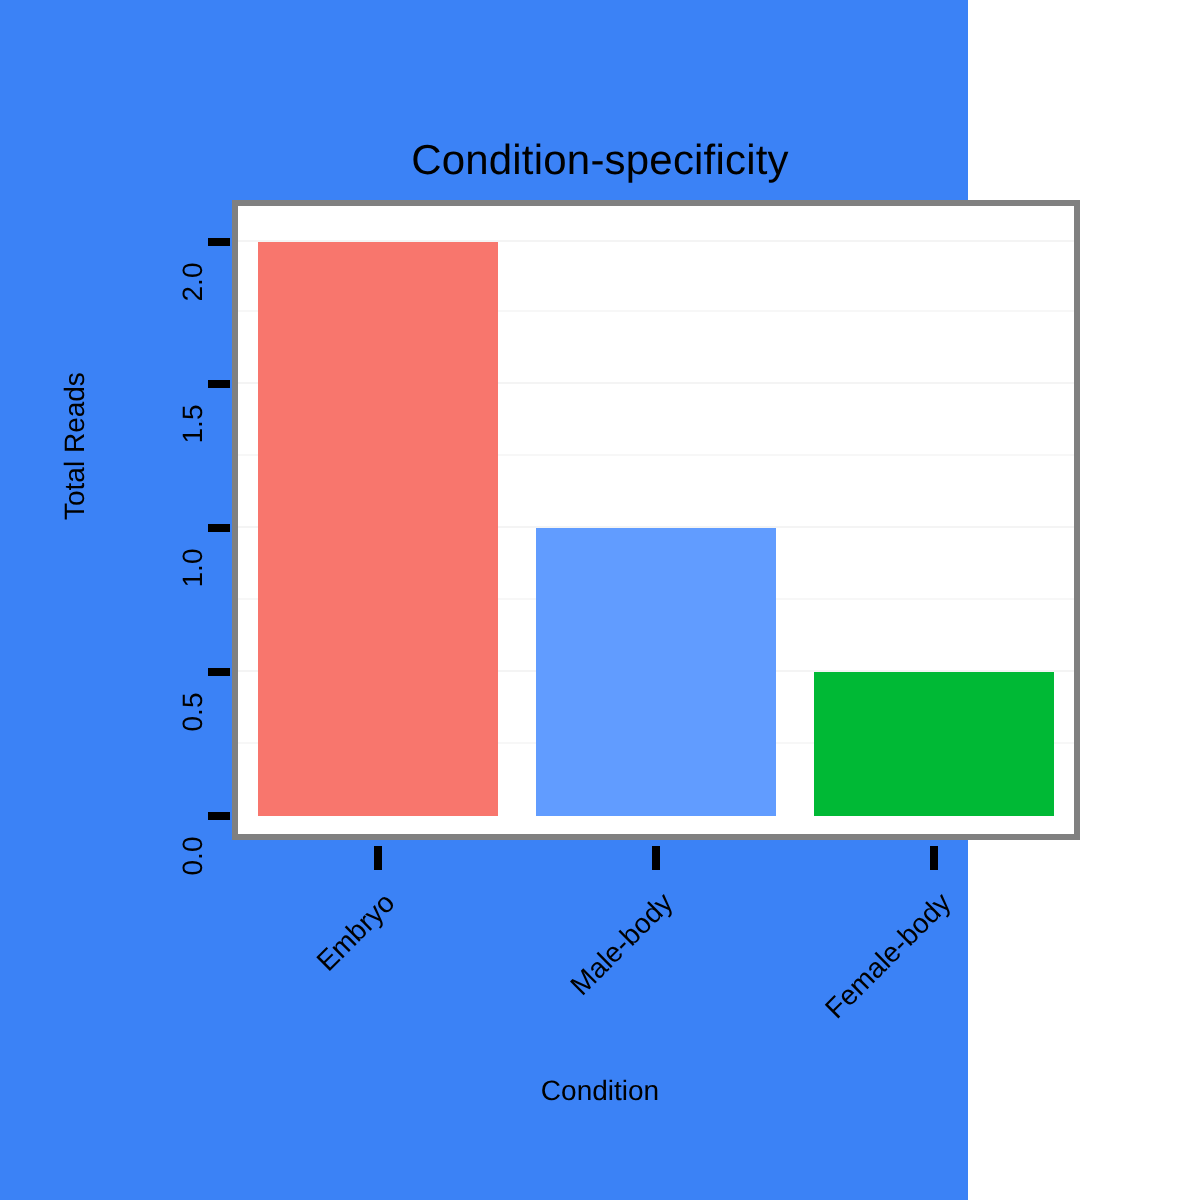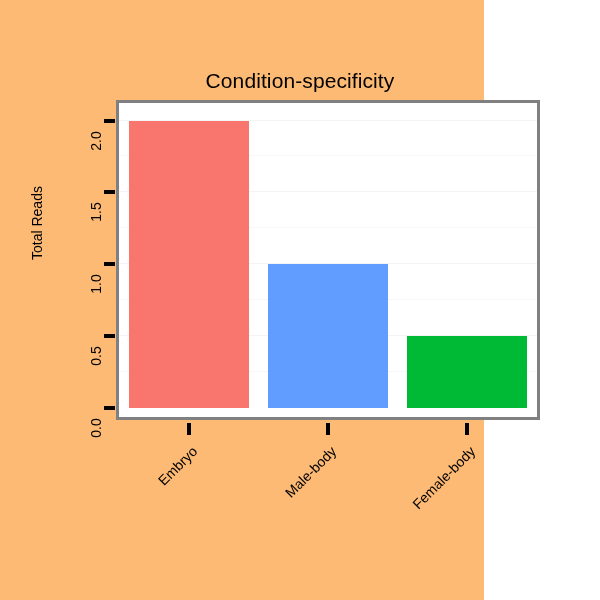--- a/index.html
+++ b/index.html
@@ -12,21 +12,21 @@
     height: 600px;
     font-family: "Liberation Sans", sans-serif;
     color: #000000;
     overflow: hidden;
   }
 
   #figure {
     position: relative;
     width: 484px;
     height: 600px;
-    background: #fdba74;
+    background: #3b82f6;
   }
 
   
   #chart-title {
     position: absolute;
     left: 0;
     top: 68px;
     width: 600px;
     text-align: center;
     font-size: 21px;
@@ -169,14 +169,15 @@
     </div>
   <div id="x-axis">
       <div class="xtick-mark" style="left: 186.667px;"></div>
       <div class="xtick-label" style="left: 88.6667px; top: 443px; width: 100px;">Embryo</div>
       <div class="xtick-mark" style="left: 326px;"></div>
       <div class="xtick-label" style="left: 228px; top: 443px; width: 100px;">Male-body</div>
       <div class="xtick-mark" style="left: 465.333px;"></div>
       <div class="xtick-label" style="left: 367.333px; top: 443px; width: 100px;">Female-body</div>
     </div>
 
+  <div id="x-axis-title">Condition</div>
 
 </div>
 
 </body></html>

